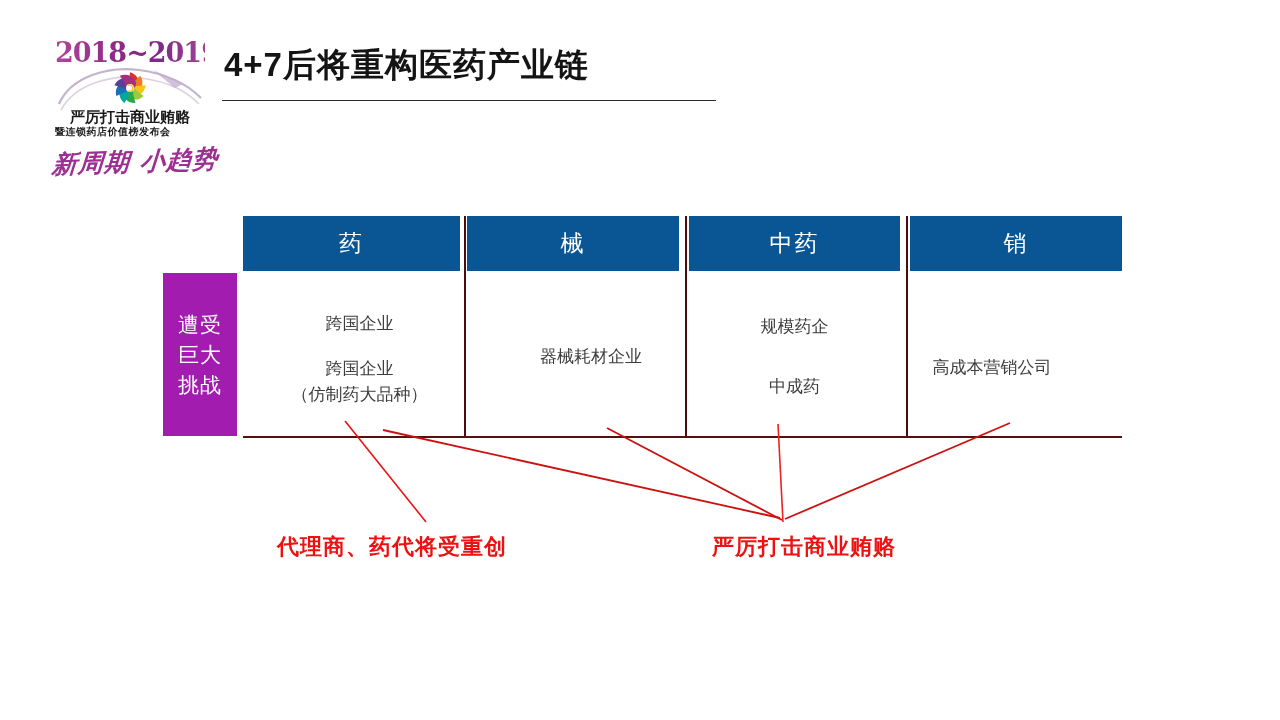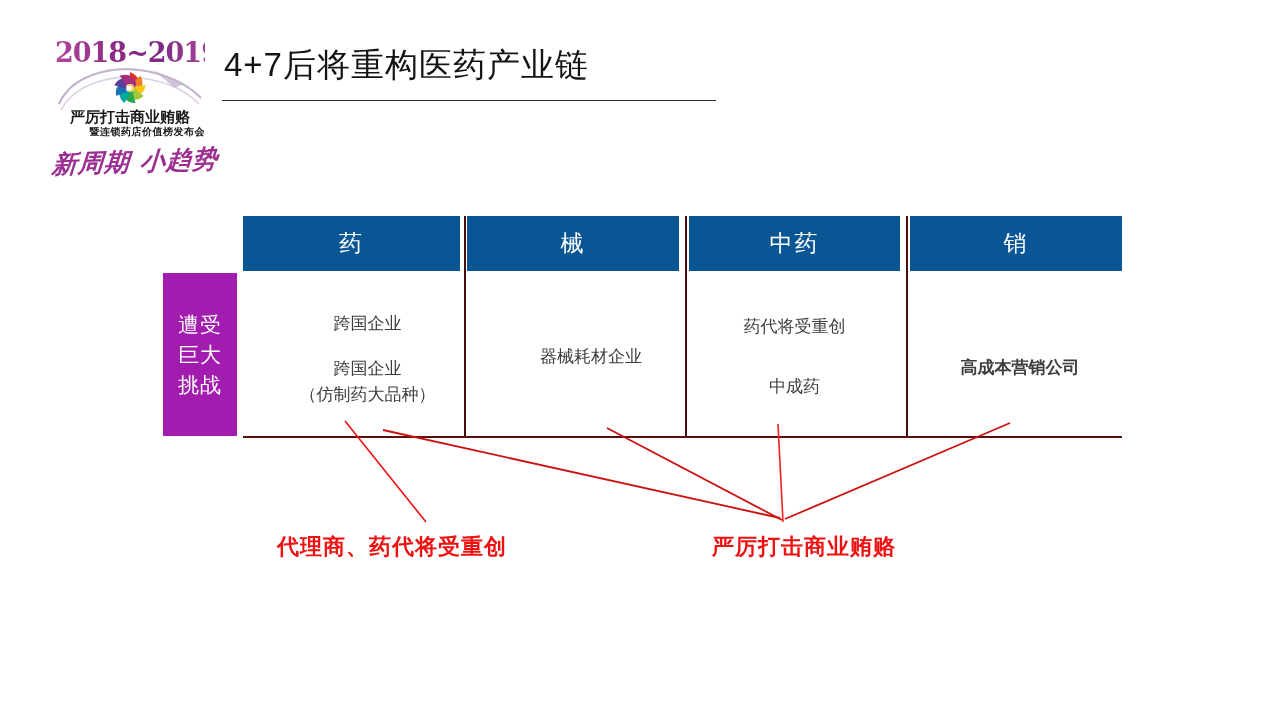--- a/index.html
+++ b/index.html
@@ -69,21 +69,21 @@
     font-weight: bold;
     color: #1a1a1a;
     letter-spacing: 0px;
     line-height: 17px;
   }
   .logo-cn2 {
     position: absolute;
     left: 0;
     top: 88px;
     width: 150px;
-    text-align: right;
+    text-align: left;
     font-size: 10px;
     font-weight: bold;
     color: #1a1a1a;
     letter-spacing: 0.5px;
     line-height: 12px;
   }
   .logo-slogan {
     position: absolute;
     left: 52px;
     top: 148px;
@@ -98,21 +98,21 @@
     transform-origin: left center;
     white-space: nowrap;
   }
 
   
   .slide-title {
     position: absolute;
     left: 224px;
     top: 43px;
     font-size: 33px;
-    font-weight: normal;
+    font-weight: bold;
     color: #141414;
     letter-spacing: 1px;
     white-space: nowrap;
   }
   .title-rule {
     position: absolute;
     left: 222px;
     top: 100px;
     width: 494px;
     height: 1px;
@@ -261,36 +261,36 @@
   <div class="col-header" style="left:467px; width:212px;">
     <span>械</span>
   </div>
   <div class="col-header" style="left:689px; width:211px;">
     <span>中药</span>
   </div>
   <div class="col-header" style="left:910px; width:212px;">
     <span>销</span>
   </div>
 
-  <div class="col-body" style="left:259px; width:217px;">
+  <div class="col-body" style="left:251px; width:217px;">
     <div>跨国企业</div>
     <div style="line-height:26px; margin-top:14px;">跨国企业</div>
     <div style="line-height:26px;">（仿制药大品种）</div>
   </div>
 
   <div class="col-body" style="left:485px; width:212px;">
     <div>器械耗材企业</div>
   </div>
 
   <div class="col-body" style="left:689px; width:211px;">
-    <div>药代将受重创</div>
+    <div>规模药企</div>
     <div style="margin-top:24px;">中成药</div>
   </div>
 
-  <div class="col-body" style="left:914px; width:212px;font-weight:bold;">
+  <div class="col-body" style="left:886px; width:212px;">
     <div style="margin-top:22px;">高成本营销公司</div>
   </div>
 
   <div class="v-rule" style="left:464px;"></div>
   <div class="v-rule" style="left:685px;"></div>
   <div class="v-rule" style="left:906px;"></div>
   <div class="h-rule"></div>
 
   <svg class="connectors" viewBox="0 0 1280 720">
 

